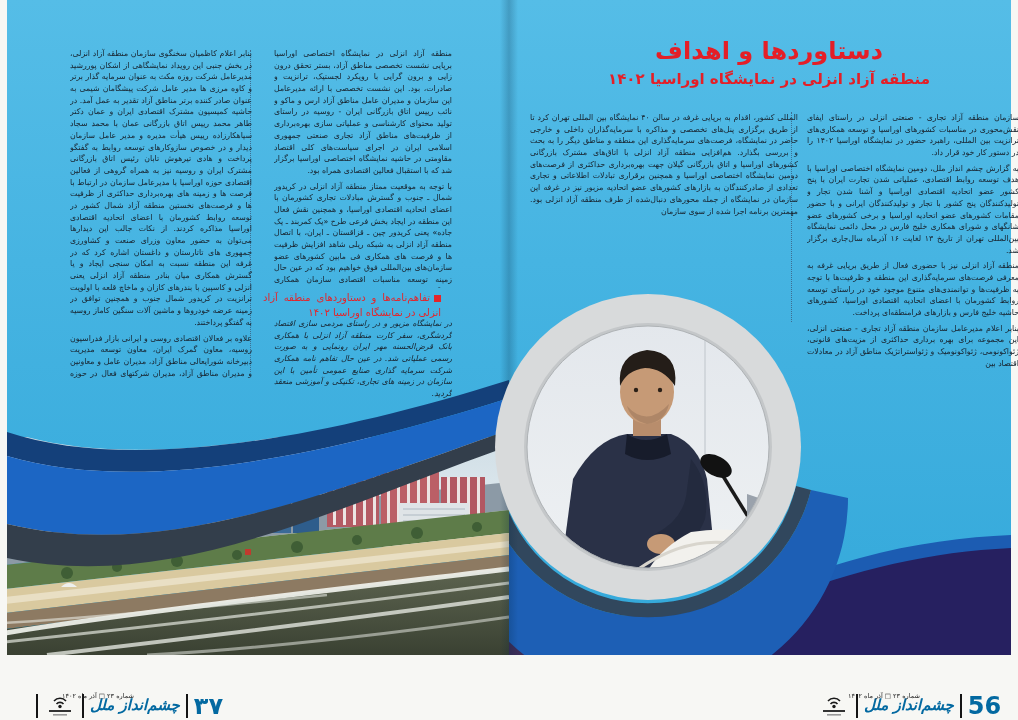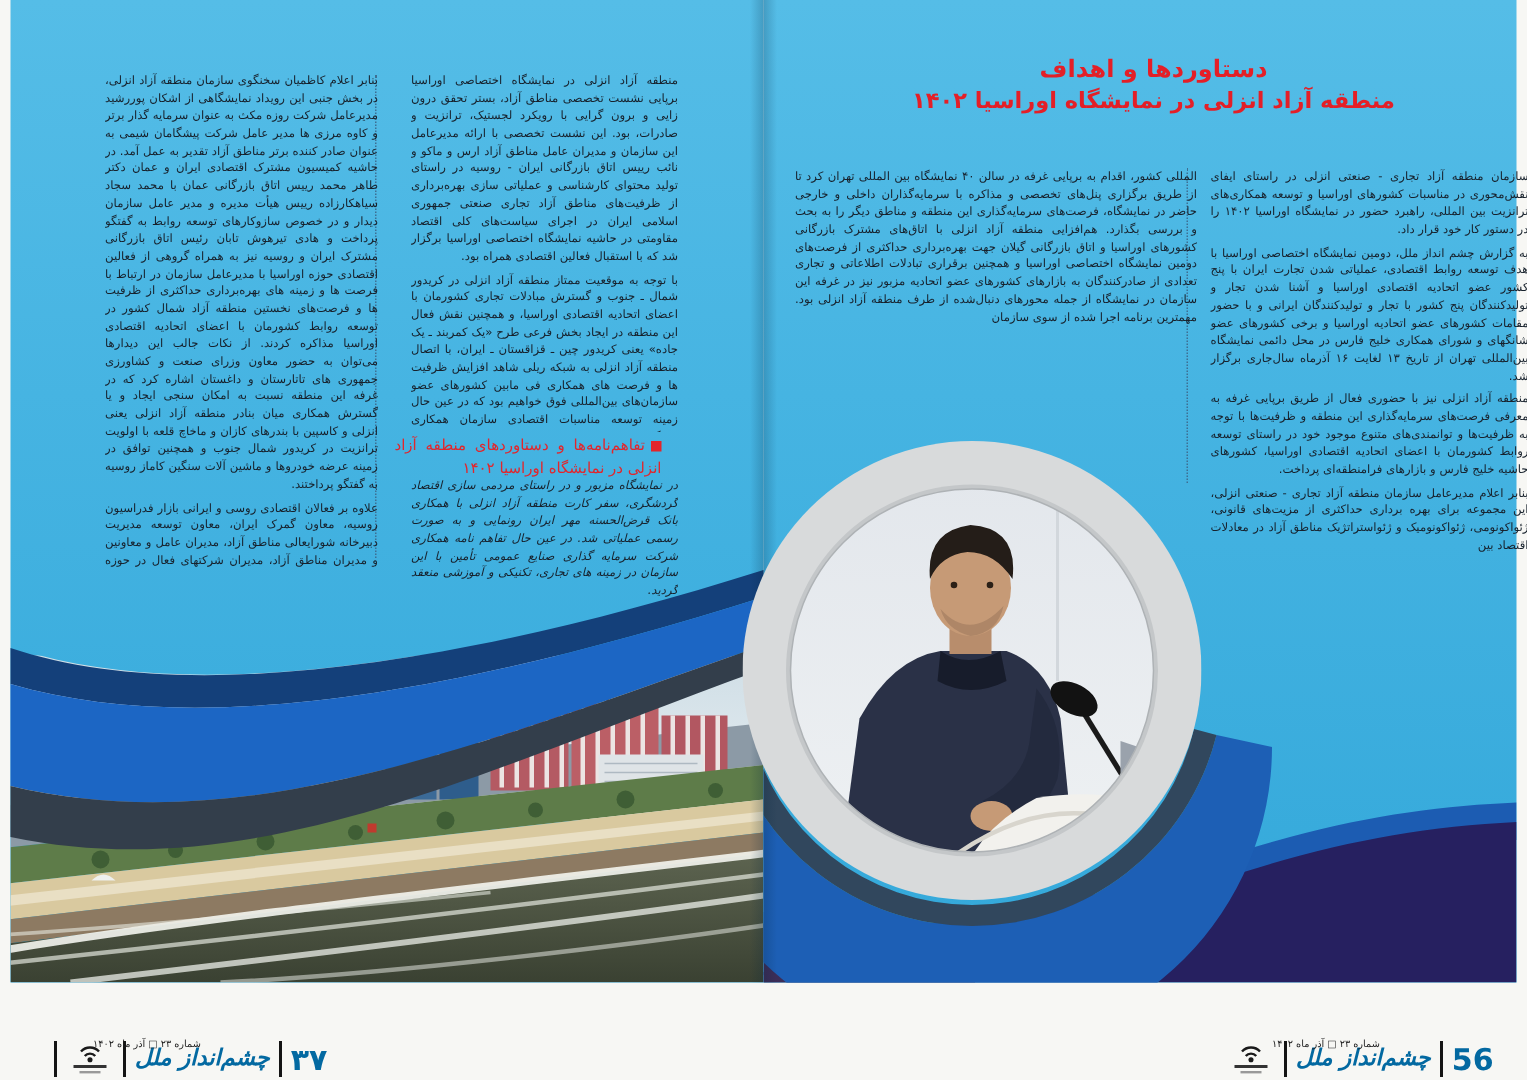--- a/index.html
+++ b/index.html
@@ -5,28 +5,28 @@
   html,body{margin:0;padding:0;}
   body{width:1018px;height:720px;background:#f7f7f4;font-family:"DejaVu Sans",sans-serif;position:relative;overflow:hidden;}
   #spread{position:absolute;left:0;top:0;width:1018px;height:720px;}
   .page{position:absolute;top:0;height:655px;background:linear-gradient(180deg,#55bde7 0%,#46b4e2 40%,#33a8da 100%);}
   #page-left{left:7px;width:502px;}
   #page-right{left:509px;width:502px;}
   .col{position:absolute;direction:rtl;text-align:justify;font-size:7.8px;line-height:1.5;color:#17212c;overflow:hidden;margin-left:11px;}
   .col p{margin:0 0 4px 0;padding:0;}
   .dotsep{position:absolute;width:0;border-left:1.5px dotted #3d6f93;}
   .headline{position:absolute;direction:rtl;text-align:center;color:#e41f27;font-weight:bold;}
-  .headline .h1{font-size:16px;line-height:1.45;}
+  .headline .h1{font-size:24px;line-height:1.45;}
   .headline .h2{font-size:15px;line-height:1.45;}
   .subhead{position:absolute;direction:rtl;text-align:justify;font-size:10px;font-weight:normal;color:#e3252b;line-height:1.5;}
   .subhead .sq{display:inline-block;width:7px;height:7px;background:#e3252b;margin-left:4px;vertical-align:-1px;}
   svg{display:block;}
   .footer{position:absolute;top:661px;display:flex;align-items:center;gap:6px;color:#0369a1;margin-top:31px;}
   .fbar{width:2px;height:24px;background:#141414;}
-  .page-num{font-size:20px;font-weight:bold;line-height:1;}
+  .page-num{font-size:24px;font-weight:bold;line-height:1;}
   .nameplate{font-size:15px;font-weight:bold;font-style:italic;line-height:1;white-space:nowrap;direction:rtl;}
   .issue-line{position:absolute;top:692px;font-size:6.5px;direction:rtl;color:#1c1c1c;white-space:nowrap;}
   .logo{width:32px;height:27px;position:relative;}
 </style>
 </head>
 <body>
 
 <div id="spread">
 
   <div class="page" id="page-left">

